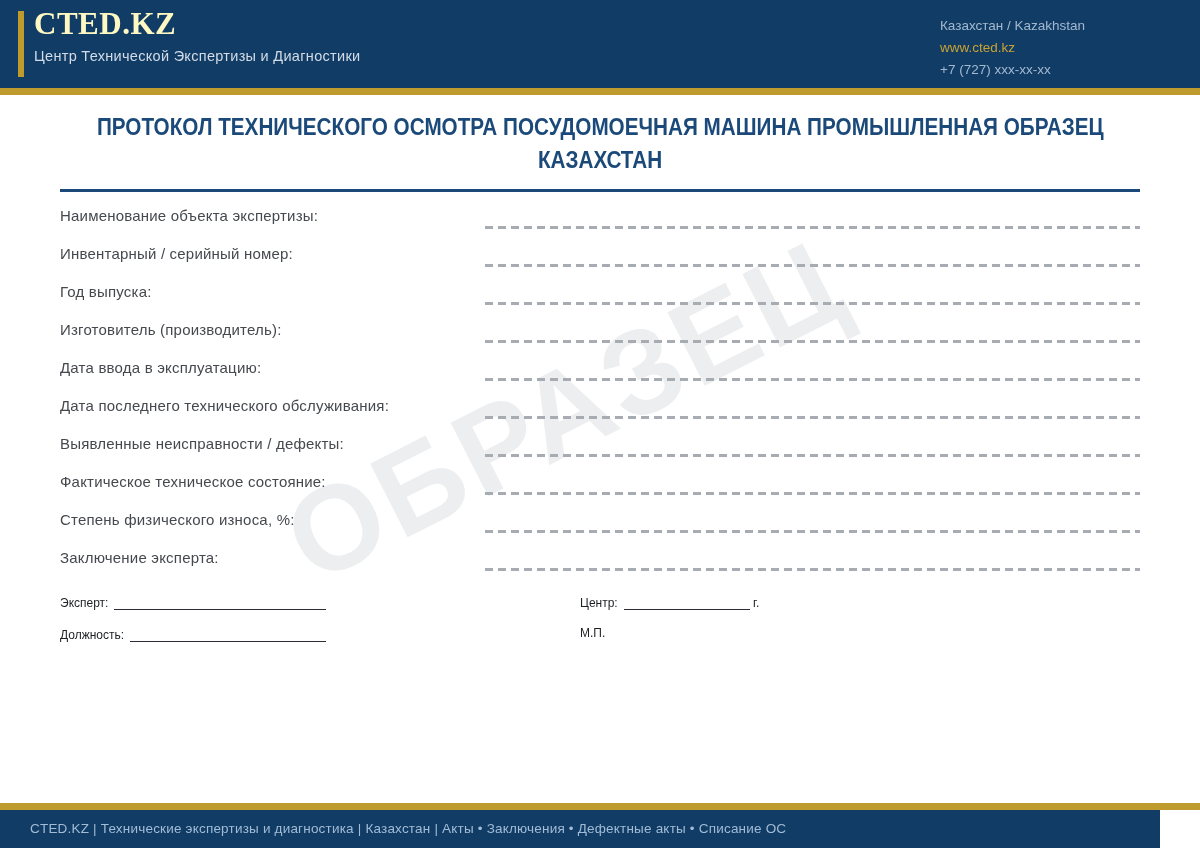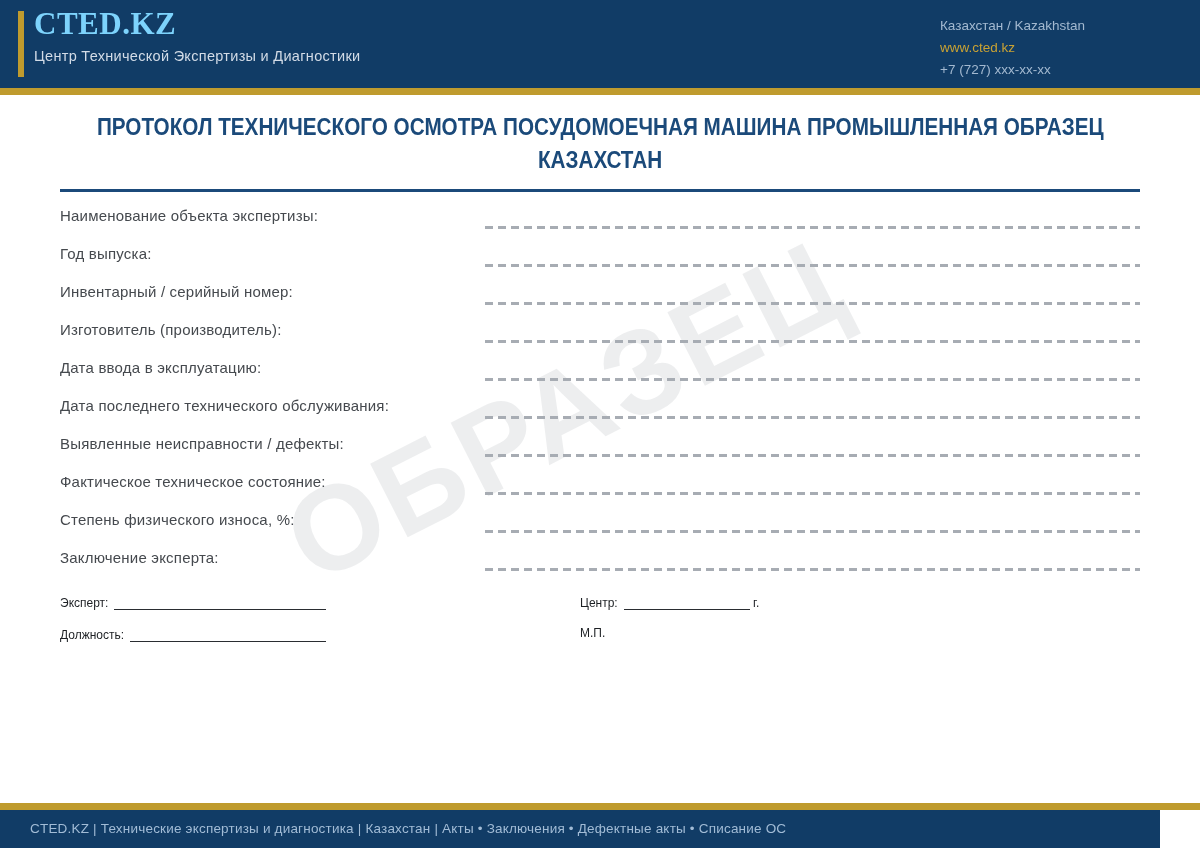--- a/index.html
+++ b/index.html
@@ -13,21 +13,21 @@
     position:absolute; top:0; left:0; width:1200px; height:88px;
     background:#113c66;
   }
   .logo-accent {
     position:absolute; left:18px; top:11px; width:6px; height:66px;
     background:#bf9b2e;
   }
   .logo {
     position:absolute; left:34px; top:6px;
     font-family:"Liberation Serif", serif; font-size:31px; font-weight:600;
-    color:#7dd3fc; letter-spacing:0.5px;
+    color:#fef9c3; letter-spacing:0.5px;
   }
   .header-subtitle {
     position:absolute; left:34px; top:48px;
     font-size:14.5px; color:#d3dce7; letter-spacing:0.3px;
   }
   .contact-block {
     position:absolute; left:940px; top:15px;
     font-size:13.5px; line-height:22px; color:#a3b9d0;
   }
   .contact-block .website { color:#c9a233; }
@@ -128,25 +128,25 @@
   <div class="title-divider"></div>
 
   <div class="watermark">ОБРАЗЕЦ</div>
 
   <div class="fields">
     <div class="form-row">
       <span class="form-label">Наименование объекта экспертизы:</span>
       <span class="dash-line"></span>
     </div>
     <div class="form-row">
-      <span class="form-label">Год выпуска:</span>
+      <span class="form-label">Инвентарный / серийный номер:</span>
       <span class="dash-line"></span>
     </div>
     <div class="form-row">
-      <span class="form-label">Инвентарный / серийный номер:</span>
+      <span class="form-label">Год выпуска:</span>
       <span class="dash-line"></span>
     </div>
     <div class="form-row">
       <span class="form-label">Изготовитель (производитель):</span>
       <span class="dash-line"></span>
     </div>
     <div class="form-row">
       <span class="form-label">Дата ввода в эксплуатацию:</span>
       <span class="dash-line"></span>
     </div>

